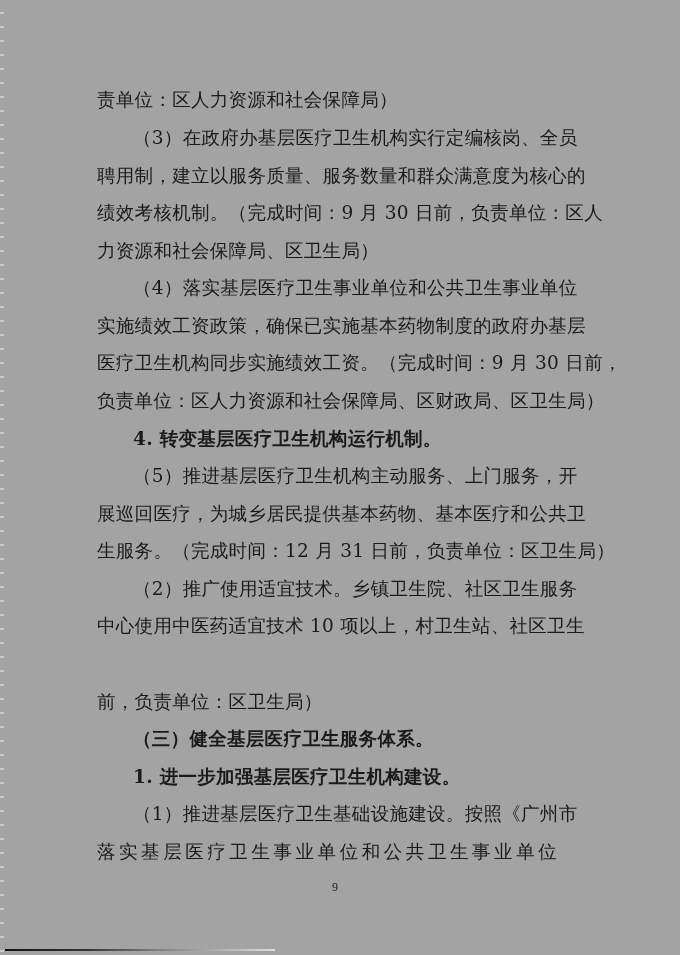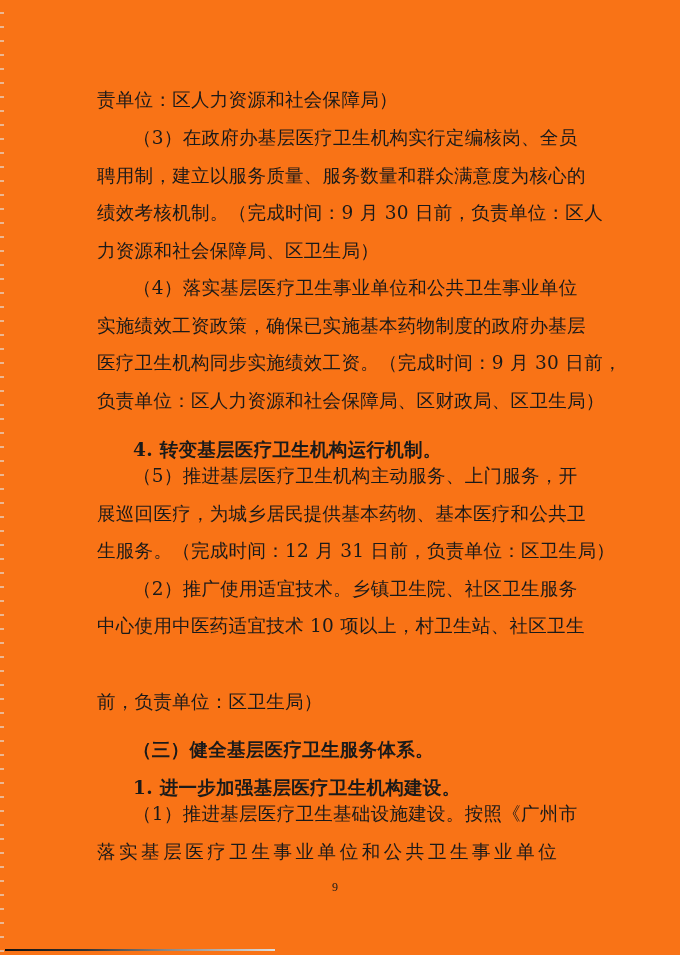--- a/index.html
+++ b/index.html
@@ -1,23 +1,23 @@
 <!DOCTYPE html>
 <html><head>
 <meta charset="utf-8">
 <style>
   html, body { margin:0; padding:0; background:#ffffff; }
   body { width:680px; height:955px; position:relative; overflow:hidden;
          font-family: "DejaVu Serif", "Liberation Serif", serif; color:#1a1a1a; }
-  .page { position:absolute; left:0; top:0; width:680px; height:955px; background:#f97316; }
+  .page { position:absolute; left:0; top:0; width:680px; height:955px; background:#a3a3a3; }
   .line { position:absolute; left:97px; width:460px; height:26px; font-size:18.5px;
           line-height:26px; white-space:nowrap; letter-spacing:0.3px; }
   .just { text-align:justify; text-align-last:justify; }
   .indent { left:133px; width:424px; }
-  .bold { font-weight:bold;margin-top:11px; }
+  .bold { font-weight:bold; }
   .pagenum { position:absolute; left:330px; top:870px; width:20px; text-align:center;
              font-size:12px; font-family:"Liberation Serif", serif; }
   .rule { position:absolute; left:5px; top:949px; width:270px; height:2px;
           background:linear-gradient(90deg,#111 0%, #333 30%, #888 60%, #ddd 100%); }
   .speck { position:absolute; left:0; top:0; width:4px; height:955px;
            background:repeating-linear-gradient(180deg, transparent 0 12px, #e4e4e4 12px 14px); opacity:0.6; }
 </style>
 </head>
 <body>
 

